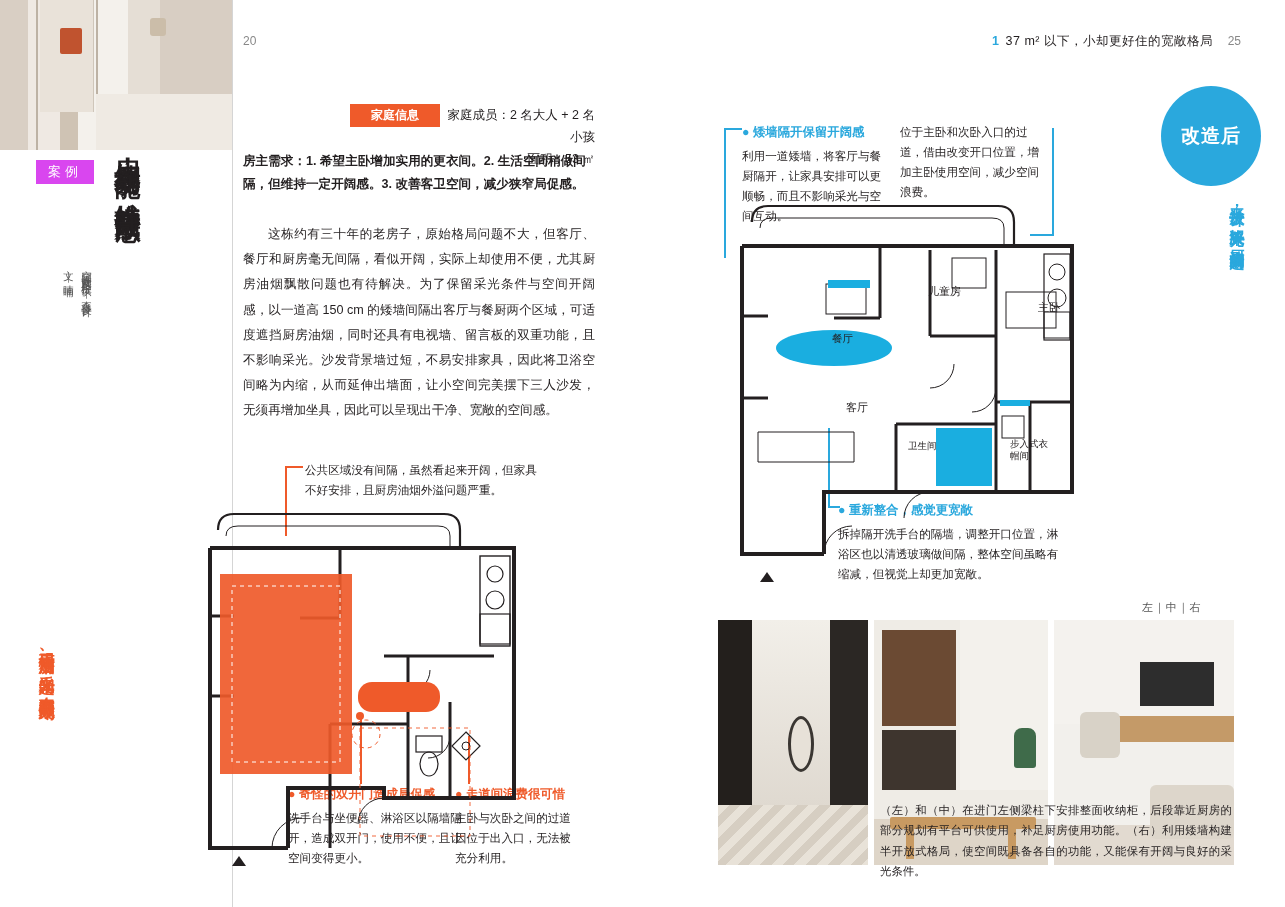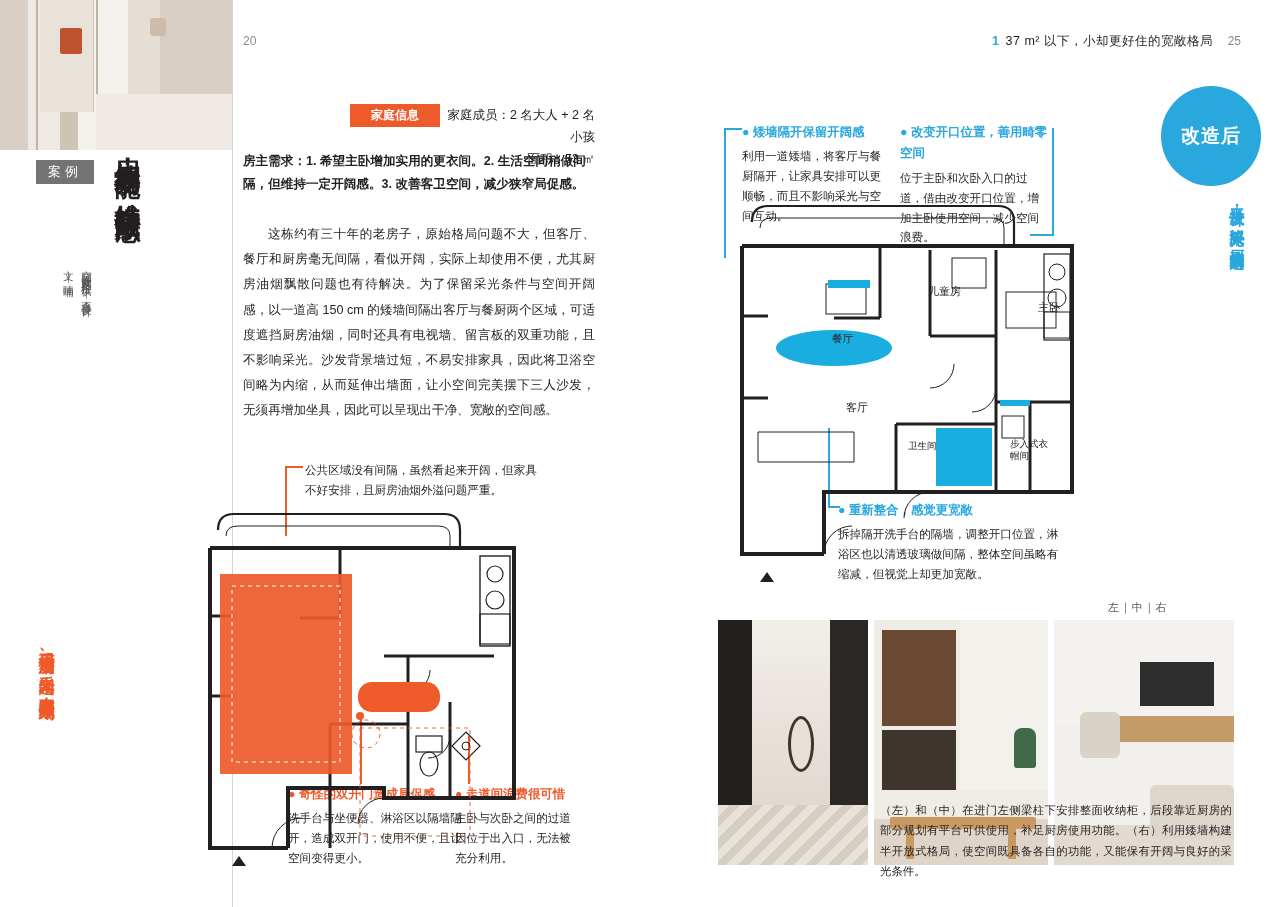--- a/index.html
+++ b/index.html
@@ -32,21 +32,21 @@
   .gutter-line { position:absolute; left:232px; top:0; bottom:0; width:1px; background:#d5d5d5; }
 
   .folio-l { position:absolute; left:243px; top:34px; font-size:12px; color:#888; }
   .folio-r { position:absolute; right:44px; top:34px; font-size:12px; color:#888; }
   .run-head { position:absolute; right:72px; top:33px; font-size:12.5px; color:#231f20; letter-spacing:.5px; }
   .run-head .num { color:#2aa8dd; font-weight:bold; margin-right:6px; }
 
   
   .case-badge {
     position:absolute; left:36px; top:160px; width:58px; height:24px;
-    background:#737373; color:#fff; font-size:13px; letter-spacing:4px;
+    background:#d946ef; color:#fff; font-size:13px; letter-spacing:4px;
     display:flex; align-items:center; justify-content:center;
   }
   .case-num {
     position:absolute; left:16px; top:176px;
     font-size:104px; font-weight:bold; line-height:.82; letter-spacing:-4px;
     color:#231f20;
   }
   .case-credit1 {
     position:absolute; left:62px; top:262px;
     writing-mode:vertical-rl; font-size:10.5px; color:#555; letter-spacing:2px;
@@ -140,21 +140,21 @@
   .ph2 .plant { position:absolute; right:12px; top:108px; width:22px; height:40px; background:#3f6b4a; border-radius:8px 8px 3px 3px; }
   .ph2 .fl { position:absolute; left:0; bottom:0; width:100%; height:46px; background:#ded5c8; }
   .ph3 { width:180px; background:#f2f0ec; }
   .ph3 .wallu { position:absolute; left:0; top:0; width:100%; height:104px; background:#f4f2ee; }
   .ph3 .tv { position:absolute; left:86px; top:42px; width:74px; height:44px; background:#2d2d2d; }
   .ph3 .cabw { position:absolute; left:64px; top:96px; width:116px; height:26px; background:#c49a68; }
   .ph3 .sofa { position:absolute; left:96px; bottom:26px; width:84px; height:54px; background:#ddd6cb; border-radius:6px; }
   .ph3 .chair { position:absolute; left:26px; top:92px; width:40px; height:46px; background:#d8d2c7; border-radius:6px; }
   .ph3 .fl { position:absolute; left:0; bottom:0; width:100%; height:40px; background:#e2dad0; }
   .lmr {
-    position:absolute; left:1108px; top:600px; font-size:11px; color:#555; letter-spacing:1px;
+    position:absolute; left:1142px; top:600px; font-size:11px; color:#555; letter-spacing:1px;
   }
   .photo-cap2 {
     position:absolute; left:880px; top:800px; width:352px; font-size:11.4px; line-height:1.78; text-align:justify;
   }
   .tri { width:0;height:0;border-left:7px solid transparent;border-right:7px solid transparent;border-bottom:10px solid #231f20; position:absolute;}
 </style>
 </head>
 <body>
 
 <div class="page">
@@ -276,21 +276,20 @@
   <div class="after-vtext">半开放设计，解决采光、厨房油烟的问题</div>
 
   <div class="callout-b" style="left:742px; top:122px; width:150px;">
     <span class="head">● 矮墙隔开保留开阔感</span>
     <span>利用一道矮墙，将客厅与餐厨隔开，让家具安排可以更顺畅，而且不影响采光与空间互动。</span>
   </div>
   <div class="lead-b" style="left:724px; top:128px; width:18px; height:2px;"></div>
   <div class="lead-b" style="left:724px; top:128px; width:2px; height:130px;"></div>
 
   <div class="callout-b" style="left:900px; top:122px; width:150px;">
-    <span class="head">● 改变开口位置，善用畸零空间</span>
     <span>位于主卧和次卧入口的过道，借由改变开口位置，增加主卧使用空间，减少空间浪费。</span>
   </div>
   <div class="lead-b" style="left:1052px; top:128px; width:2px; height:108px;"></div>
   <div class="lead-b" style="left:1030px; top:234px; width:24px; height:2px;"></div>
 
   <div class="callout-b" style="left:838px; top:500px; width:230px;">
     <span class="head">● 重新整合，感觉更宽敞</span>
     <span>拆掉隔开洗手台的隔墙，调整开口位置，淋浴区也以清透玻璃做间隔，整体空间虽略有缩减，但视觉上却更加宽敞。</span>
   </div>
   <div class="lead-b" style="left:828px; top:428px; width:2px; height:78px;"></div>

